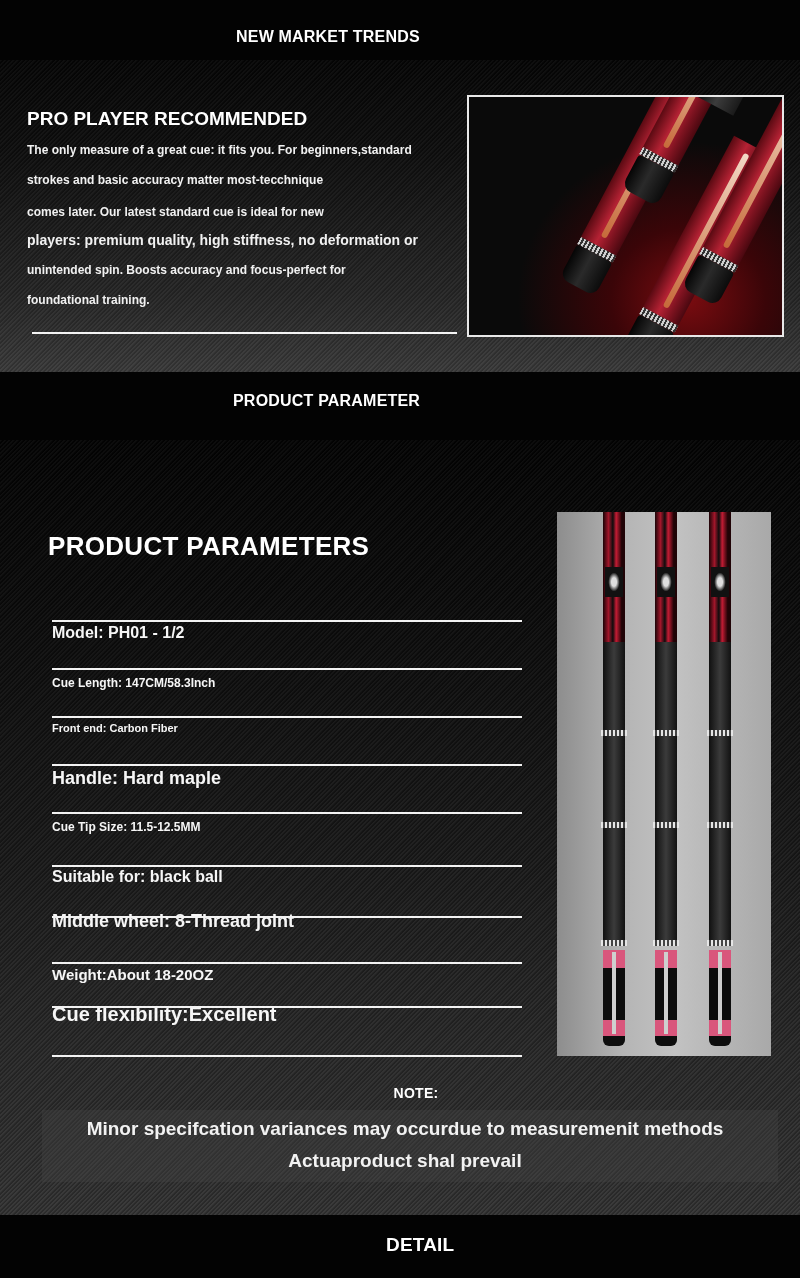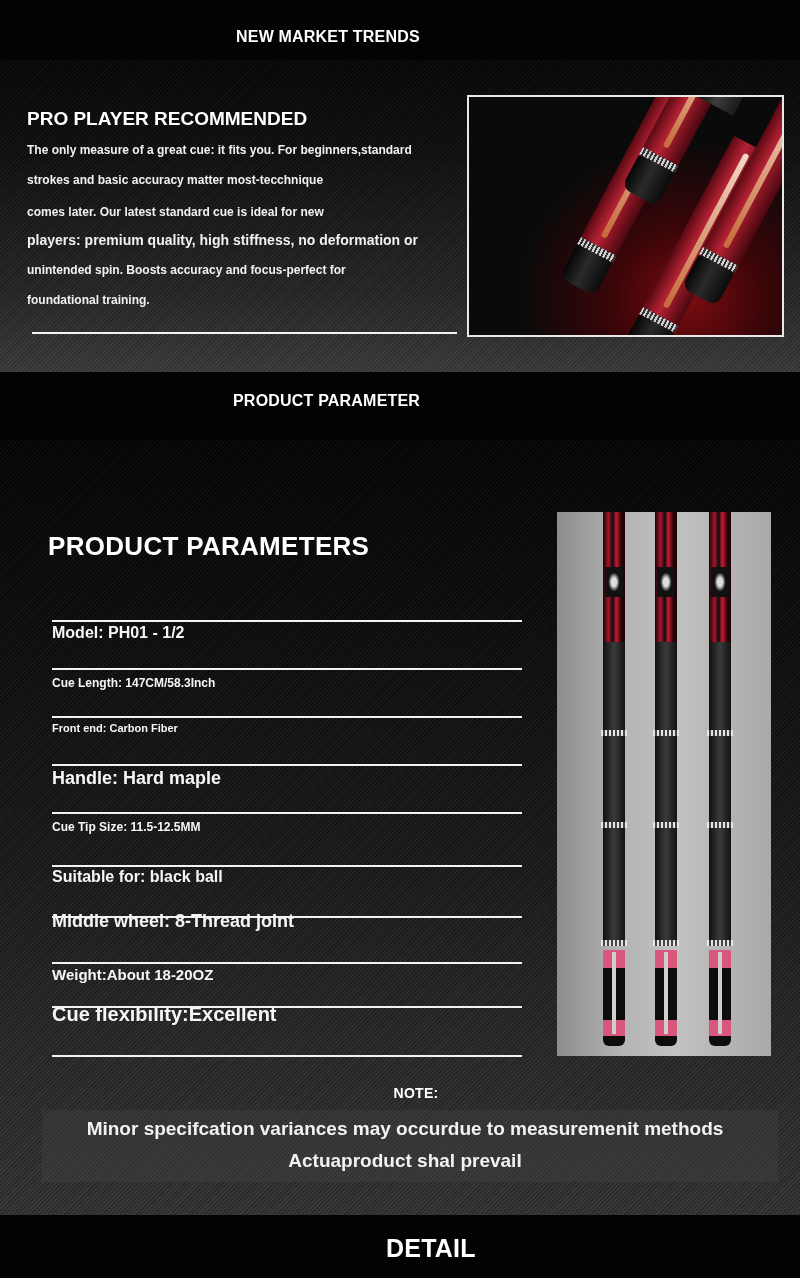--- a/index.html
+++ b/index.html
@@ -77,21 +77,21 @@
     .vcue .joint { position: absolute; left: -2px; right: -2px; height: 6px; background: repeating-linear-gradient(90deg,#e6e6e6 0 2px,#444 2px 4px); }
     .vcue .butt { position: absolute; top: 430px; left: 0; right: 0; height: 104px; background:
         linear-gradient(180deg, transparent 0 8px, #d9567c 8px 26px, #0d0d0d 26px 78px, #d9567c 78px 94px, #0d0d0d 94px); border-radius: 0 0 6px 6px; }
     .vcue .butt::after { content: ""; position: absolute; left: 9px; width: 4px; top: 10px; bottom: 12px; background: #cfcfcf; }
 
     #note-label { position: absolute; left: 0; width: 800px; top: 645px; text-align: center; font-size: 14px; font-weight: 700; letter-spacing: 0.3px; padding-left: 32px; }
     .note-band { position: absolute; left: 42px; width: 736px; top: 670px; height: 72px; background: rgba(70,70,70,0.35); }
     .note-line { position: absolute; left: 0; width: 796px; text-align: center; font-size: 19px; font-weight: 700; color: #f2f2f2; padding-left: 14px; }
 
     #hdr-detail { top: 1215px; height: 63px; }
-    #hdr-detail span { position: absolute; left: 386px; top: 19px; font-size: 25px; }
+    #hdr-detail span { position: absolute; left: 386px; top: 19px; font-size: 19px; }
   </style>
 </head>
 <body>
 
 <div class="sec-header" id="hdr-trends">
   <span>NEW MARKET TRENDS</span>
 </div>
 
 <div id="pro-section">
   <div class="stripes"></div>

